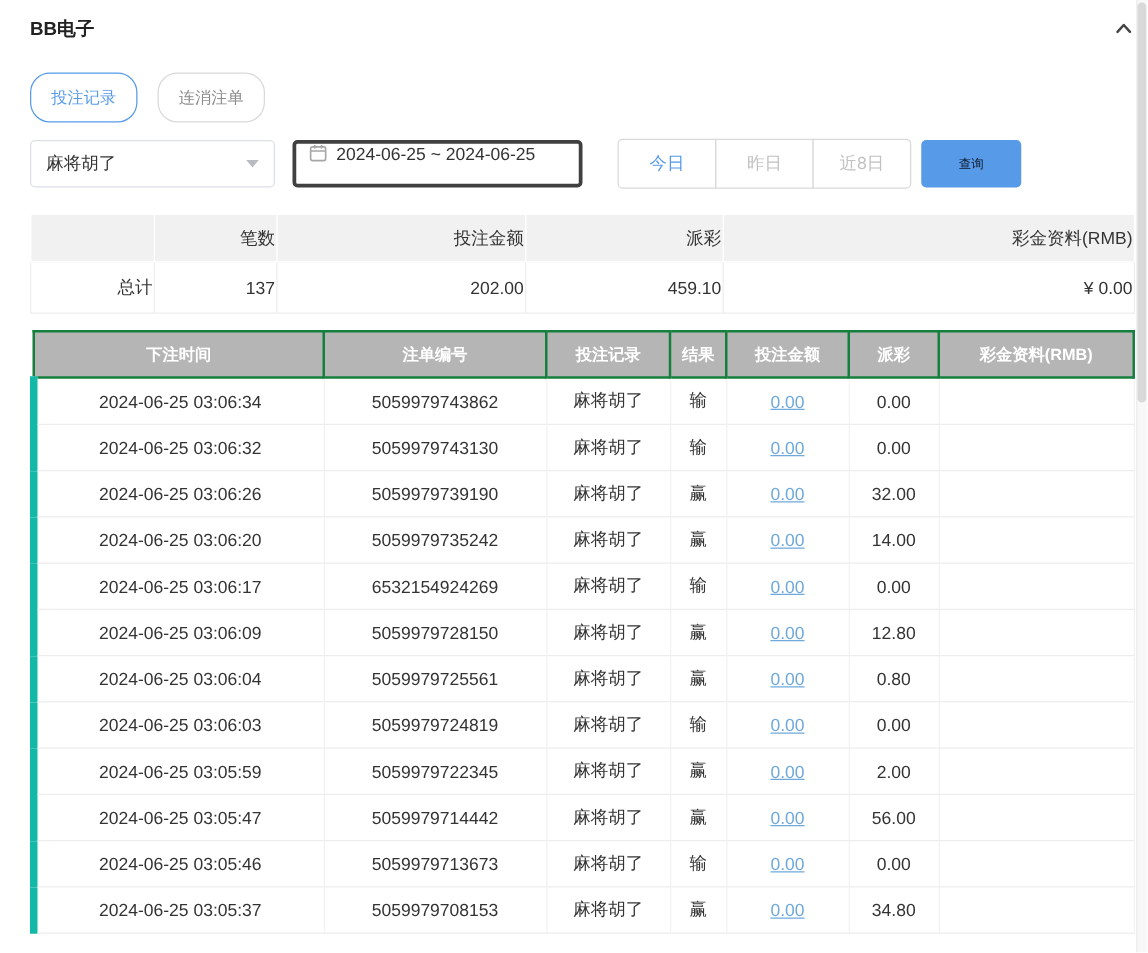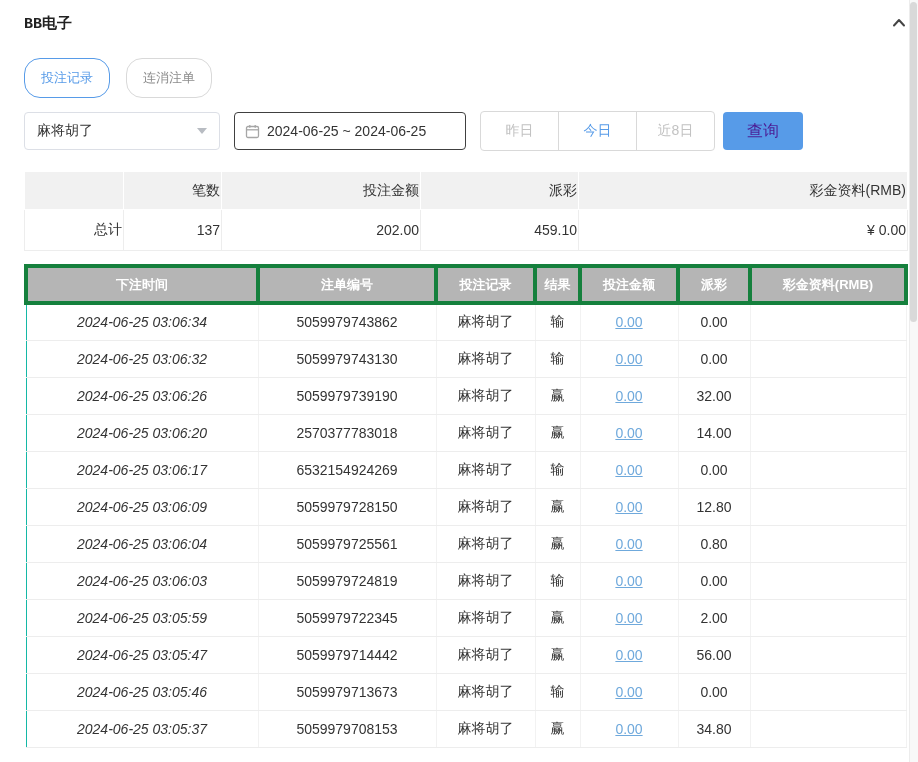--- a/index.html
+++ b/index.html
@@ -10,48 +10,48 @@
   }
   *{box-sizing:border-box;}
   html,body{margin:0;padding:0;}
   body{
     width:918px;height:762px;overflow:hidden;background:#ffffff;
     font-family:"Liberation Sans","DejaVu Sans",sans-serif;
     color:var(--text);position:relative;
   }
   .content{padding:12px 10px 0 24px;}
   .panel-header{display:flex;align-items:center;justify-content:space-between;height:22px;}
-  .page-title{font-size:15px;font-weight:bold;color:#222;margin:0;font-family:Liberation Mono, monospace;}
+  .page-title{font-size:15px;font-weight:bold;color:#222;margin:0;}
   .chevron-up{width:18px;height:18px;display:flex;align-items:center;justify-content:center;cursor:pointer;}
   .tabs{margin-top:24px;display:flex;gap:16px;}
   .tab{height:40px;padding:0 16px;border-radius:16px;border:1px solid #d9d9d9;background:#fff;
        color:#8c8c8c;font-size:13px;cursor:pointer;font-family:inherit;}
   .tab.active{color:var(--accent);border-color:var(--accent);}
   .filters{margin-top:13px;display:flex;align-items:center;}
   .select{width:196px;height:38px;border:1px solid #dcdfe6;border-radius:4px;padding:0 12px;
           display:flex;align-items:center;justify-content:space-between;font-size:14px;cursor:pointer;background:#fff;margin-right:14px;}
   .caret{width:0;height:0;border-left:5px solid transparent;border-right:5px solid transparent;border-top:6px solid #b8bcc2;}
-  .date-input{width:232px;height:38px;border:1px solid #404040;border-radius:4px;padding:0 10px;
-          display:flex;align-items:center;gap:7px;font-size:14px;background:#fff;margin-right:14px;cursor:pointer;}
+  .date-input{width:232px;height:38px;border:3px solid #404040;border-radius:4px;padding:0 10px;
+          display:flex;align-items:flex-start;gap:7px;font-size:14px;background:#fff;margin-right:28px;cursor:pointer;}
   .qgroup{display:flex;margin-right:8px;}
   .qbtn{height:40px;min-width:79px;border:1px solid #d9d9d9;background:#fff;color:#c2c2c2;
         font-size:14px;margin-left:-1px;cursor:pointer;font-family:inherit;padding:0 18px;}
   .qbtn:first-child{margin-left:0;border-radius:4px 0 0 4px;}
   .qbtn:last-child{border-radius:0 4px 4px 0;}
   .qbtn.active{color:var(--accent);position:relative;z-index:1;}
-  .query-btn{height:38px;width:80px;background:var(--accent);color:#4c1d95;border:none;border-radius:4px;
-        font-size:16px;cursor:pointer;font-family:inherit;}
+  .query-btn{height:38px;width:80px;background:var(--accent);color:#0f172a;border:none;border-radius:4px;
+        font-size:10px;cursor:pointer;font-family:inherit;}
   table{border-collapse:collapse;width:884px;font-size:14px;table-layout:fixed;}
   .summary{margin-top:20px;}
   .summary th{background:#f1f1f1;height:38px;font-weight:500;border:1px solid #ffffff;color:#333;text-align:right;}
   .summary td{height:41px;border:1px solid #ededed;text-align:right;}
   .records{margin-top:13px;}
-  .records th{background:var(--thead-bg);color:#fff;height:37px;font-weight:bold;font-size:13px;border:4px solid #15803d;}
+  .records th{background:var(--thead-bg);color:#fff;height:37px;font-weight:bold;font-size:13px;border:2px solid #15803d;}
   .records td{height:37px;text-align:center;border-bottom:1px solid #ededed;border-right:1px solid #f2f2f2;}
-  .records td:first-child{border-left:1px solid #14b8a6;font-style:italic;}
+  .records td:first-child{border-left:6px solid #14b8a6;}
   .amount-link{color:var(--link);text-decoration:underline;cursor:pointer;}
   .scroll-track{position:absolute;top:0;right:0;width:9px;height:762px;background:#f8f8f8;border-left:1px solid #ececec;}
   .scroll-thumb{position:absolute;top:2px;right:1px;width:7px;height:320px;background:#d9d9d9;border-radius:4px;}
 </style>
 </head>
 <body>
 
 <div class="content">
 
   <div class="panel-header">
@@ -78,22 +78,22 @@
         <svg width="15" height="15" viewBox="0 0 15 15">
             <rect x="1.5" y="2.5" width="12" height="11" rx="1.5" fill="none" stroke="#a6a6a6" stroke-width="1.3"></rect>
             <line x1="1.5" y1="5.8" x2="13.5" y2="5.8" stroke="#a6a6a6" stroke-width="1.3"></line>
             <line x1="4.8" y1="1" x2="4.8" y2="3.8" stroke="#a6a6a6" stroke-width="1.3"></line>
             <line x1="10.2" y1="1" x2="10.2" y2="3.8" stroke="#a6a6a6" stroke-width="1.3"></line>
           </svg>
       </span>
       <span>2024-06-25 ~ 2024-06-25</span>
     </div>
     <div class="qgroup">
+      <button class="qbtn active">今日</button>
       <button class="qbtn">昨日</button>
-      <button class="qbtn active">今日</button>
       <button class="qbtn">近8日</button>
     </div>
     <button class="query-btn">查询</button>
   </div>
 
   <table class="summary">
     <colgroup>
         <col style="width:99px">
         <col style="width:98px">
         <col style="width:199px">
@@ -164,21 +164,21 @@
           <td>2024-06-25 03:06:26</td>
           <td>5059979739190</td>
           <td>麻将胡了</td>
           <td>赢</td>
           <td><a class="amount-link">0.00</a></td>
           <td>32.00</td>
           <td></td>
         </tr>
         <tr>
           <td>2024-06-25 03:06:20</td>
-          <td>2570377783018</td>
+          <td>5059979735242</td>
           <td>麻将胡了</td>
           <td>赢</td>
           <td><a class="amount-link">0.00</a></td>
           <td>14.00</td>
           <td></td>
         </tr>
         <tr>
           <td>2024-06-25 03:06:17</td>
           <td>6532154924269</td>
           <td>麻将胡了</td>

